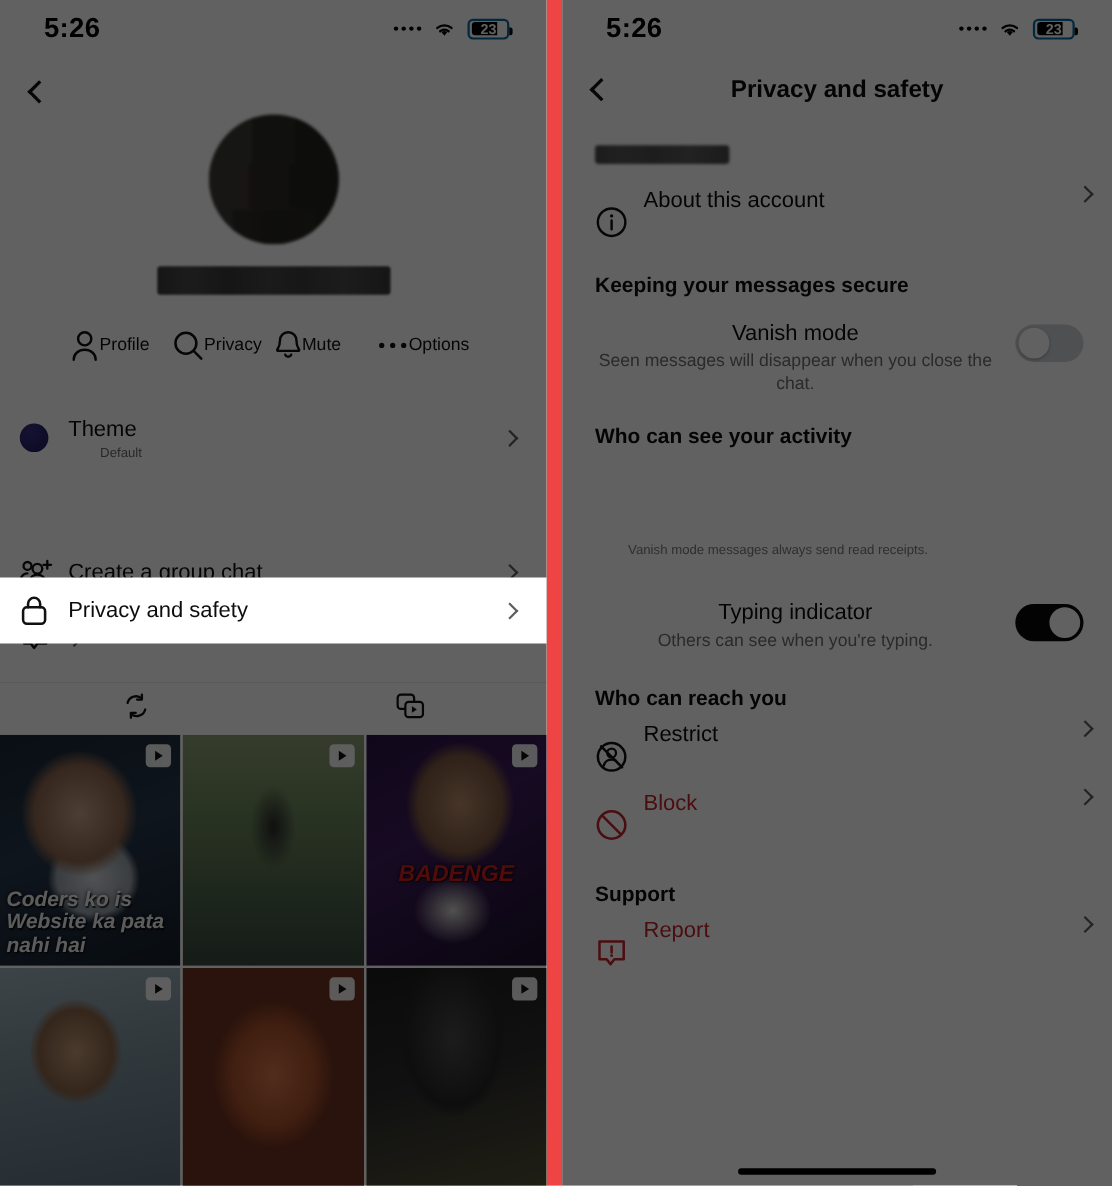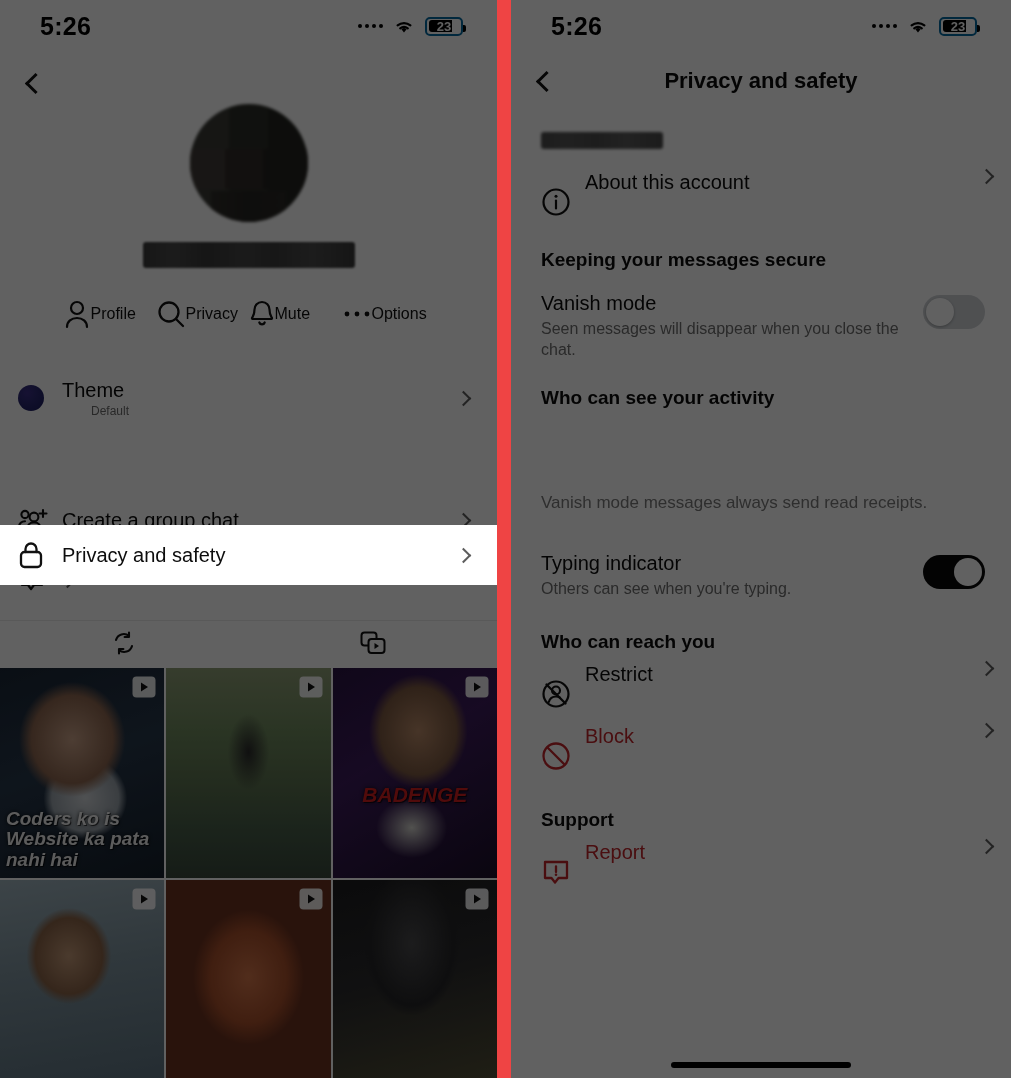--- a/index.html
+++ b/index.html
@@ -207,39 +207,40 @@
   .r-ic { width: 44px; flex: 0 0 44px; display: flex; align-items: center; }
   .r-label { flex: 1; font-size: 20px; color: #0d0d0d; }
   .r-label.danger { color: #c2252b; }
   .section-head {
     padding: 16px 30px 10px;
     font-size: 19px; font-weight: 700; color: #0d0d0d;
   }
   .toggle-row {
     display: flex; align-items: flex-start;
     padding: 10px 26px 10px 30px;
+    text-align: center;
   }
   .tr-text { flex: 1; padding-right: 18px; }
   .tr-title { font-size: 20px; color: #0d0d0d; line-height: 1.2; }
   .tr-sub { font-size: 16px; color: #6e6e6e; margin-top: 4px; line-height: 1.3; }
   .switch {
     flex: 0 0 auto; width: 62px; height: 34px; border-radius: 17px;
     position: relative; margin-top: 4px;
   }
   .switch .knob {
     position: absolute; top: 3px; width: 28px; height: 28px;
     border-radius: 50%; background: #fff;
     box-shadow: 0 1px 3px rgba(0,0,0,.28);
   }
   .switch.off { background: #cfd2d6; }
   .switch.off .knob { left: 3px; }
   .switch.on { background: #0a0a0a; }
   .switch.on .knob { right: 3px; }
   .note {
-    padding: 4px 30px 0; font-size: 17px; color: #7a7a7a;
+    padding: 4px 30px 0; font-size: 12px; color: #7a7a7a; margin-left: 30px;
   }
 
   
   .highlight-right {
     position: absolute; left: 0; top: 420px;
     width: 500px; height: 63px;
     background: #ffffff; z-index: 60;
     display: flex; align-items: center;
     padding: 0 26px 0 30px;
   }

